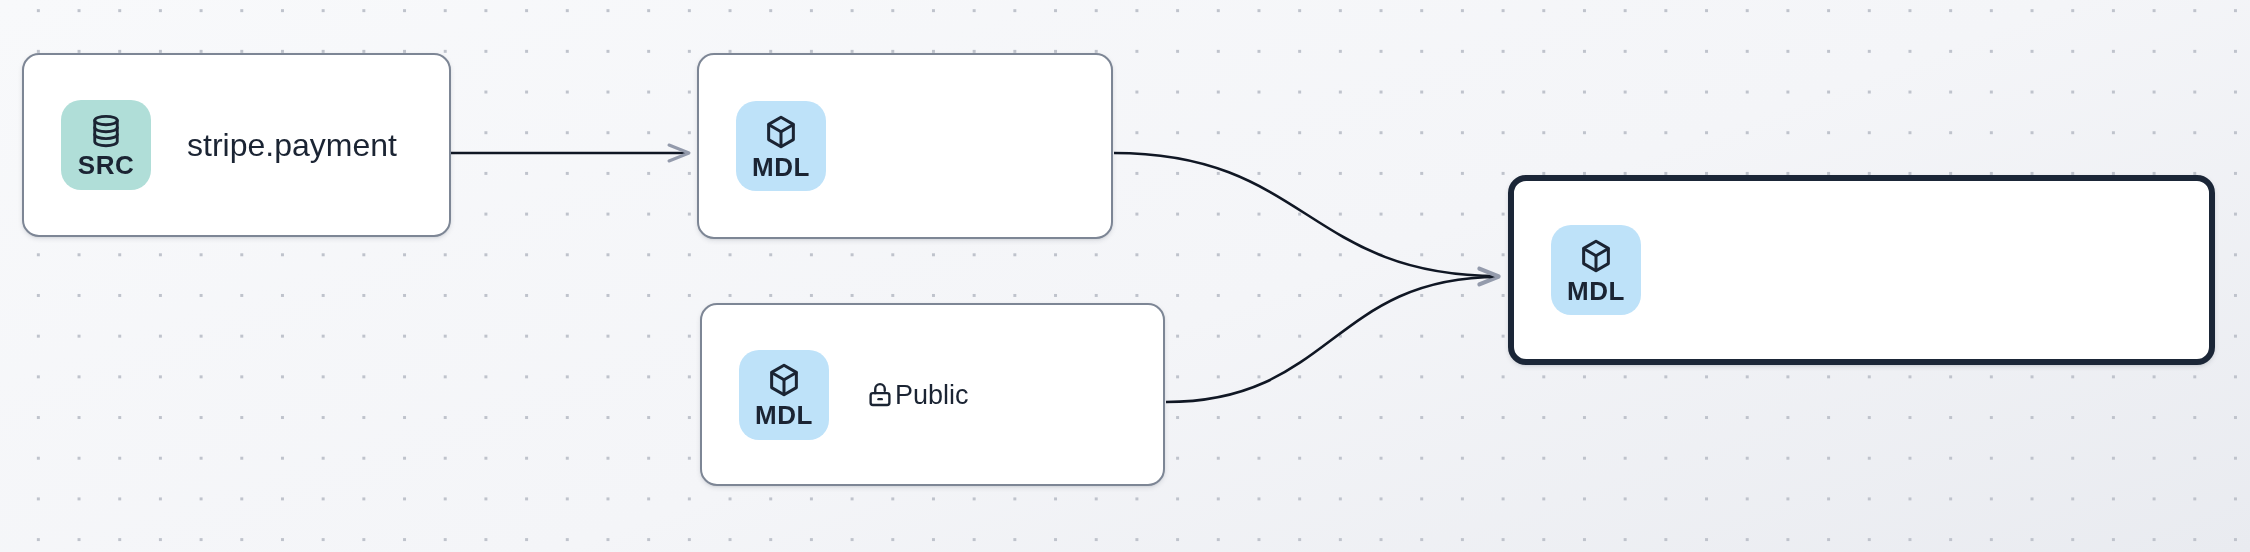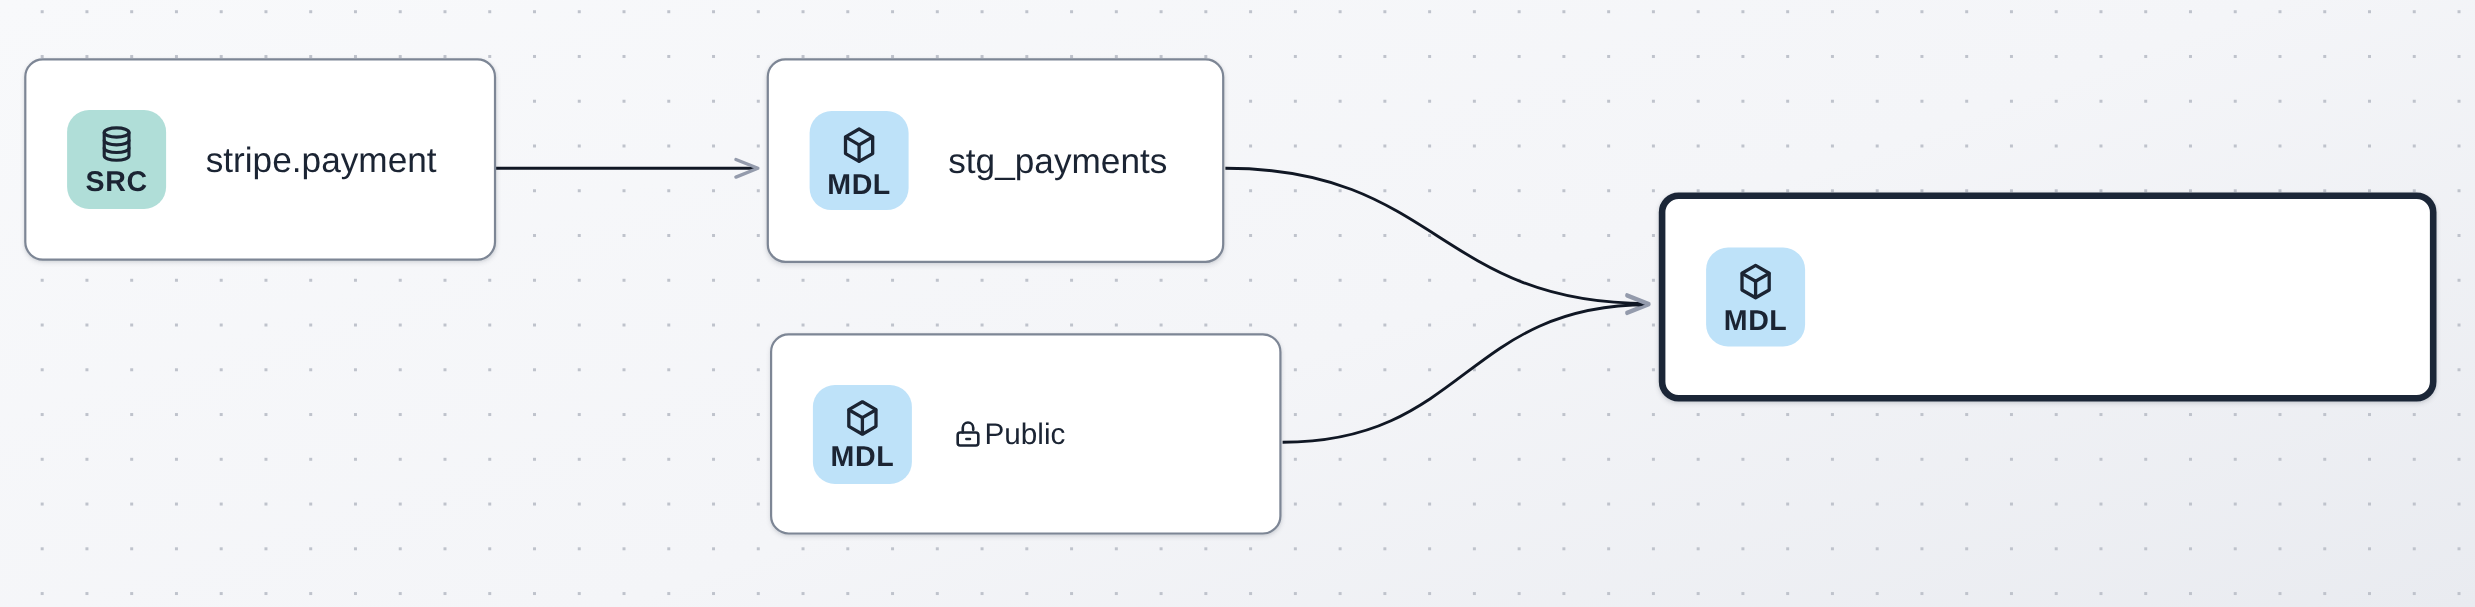--- a/index.html
+++ b/index.html
@@ -79,23 +79,20 @@
 
   <div class="node" style="left:697px;top:53px;width:416px;height:186px">
     <div class="badge mdl">
       <svg width="38" height="38" viewBox="0 0 24 24" stroke-width="1.9">
         <path d="M12 2.7 L19.8 7.2 V16.8 L12 21.3 L4.2 16.8 V7.2 Z"></path>
         <path d="M4.4 7.4 L12 11.8 L19.6 7.4"></path>
         <path d="M12 11.8 V21"></path>
       </svg>
       <span class="badge-label">MDL</span>
     </div>
-    <div class="node-text">
-      <span class="node-title">stg_payments</span>
-    </div>
   </div>
 
   <div class="node" style="left:700px;top:303px;width:465px;height:183px">
     <div class="badge mdl">
       <svg width="38" height="38" viewBox="0 0 24 24" stroke-width="1.9">
         <path d="M12 2.7 L19.8 7.2 V16.8 L12 21.3 L4.2 16.8 V7.2 Z"></path>
         <path d="M4.4 7.4 L12 11.8 L19.6 7.4"></path>
         <path d="M12 11.8 V21"></path>
       </svg>
       <span class="badge-label">MDL</span>

